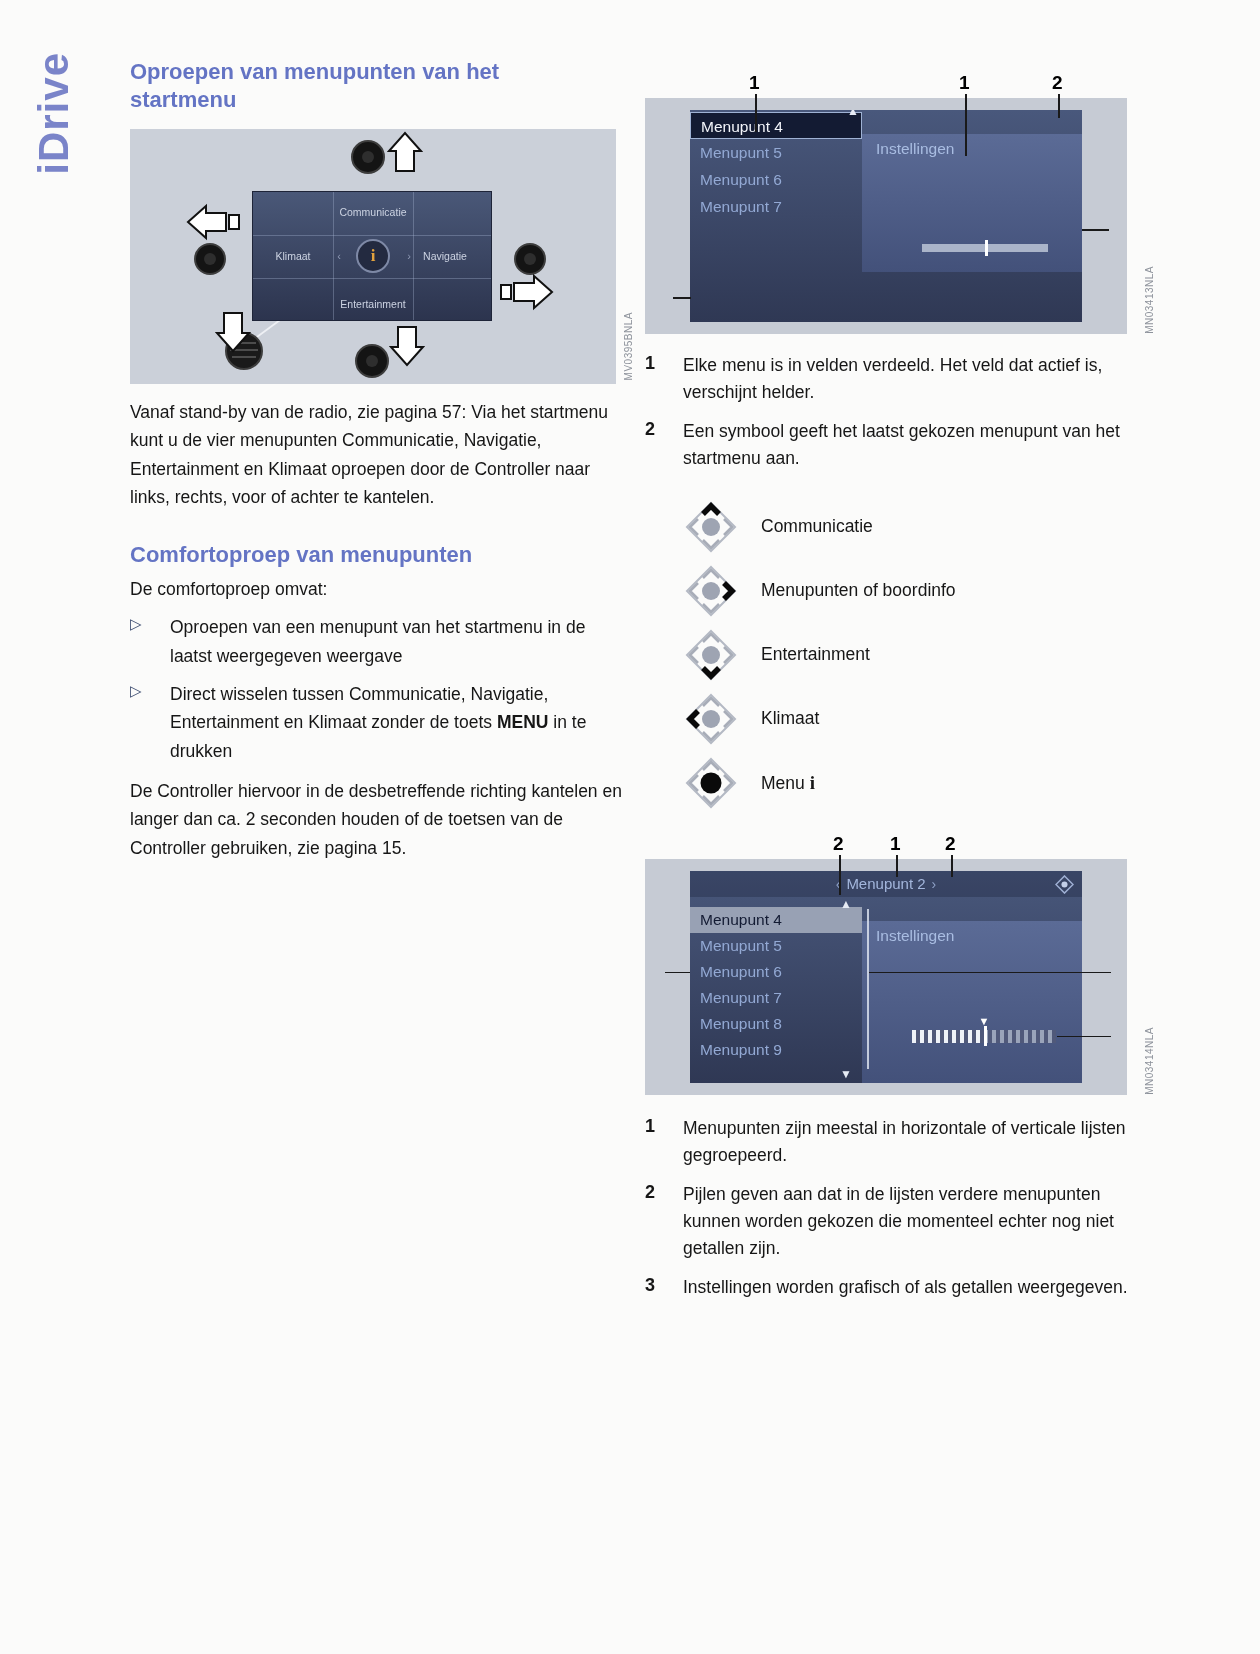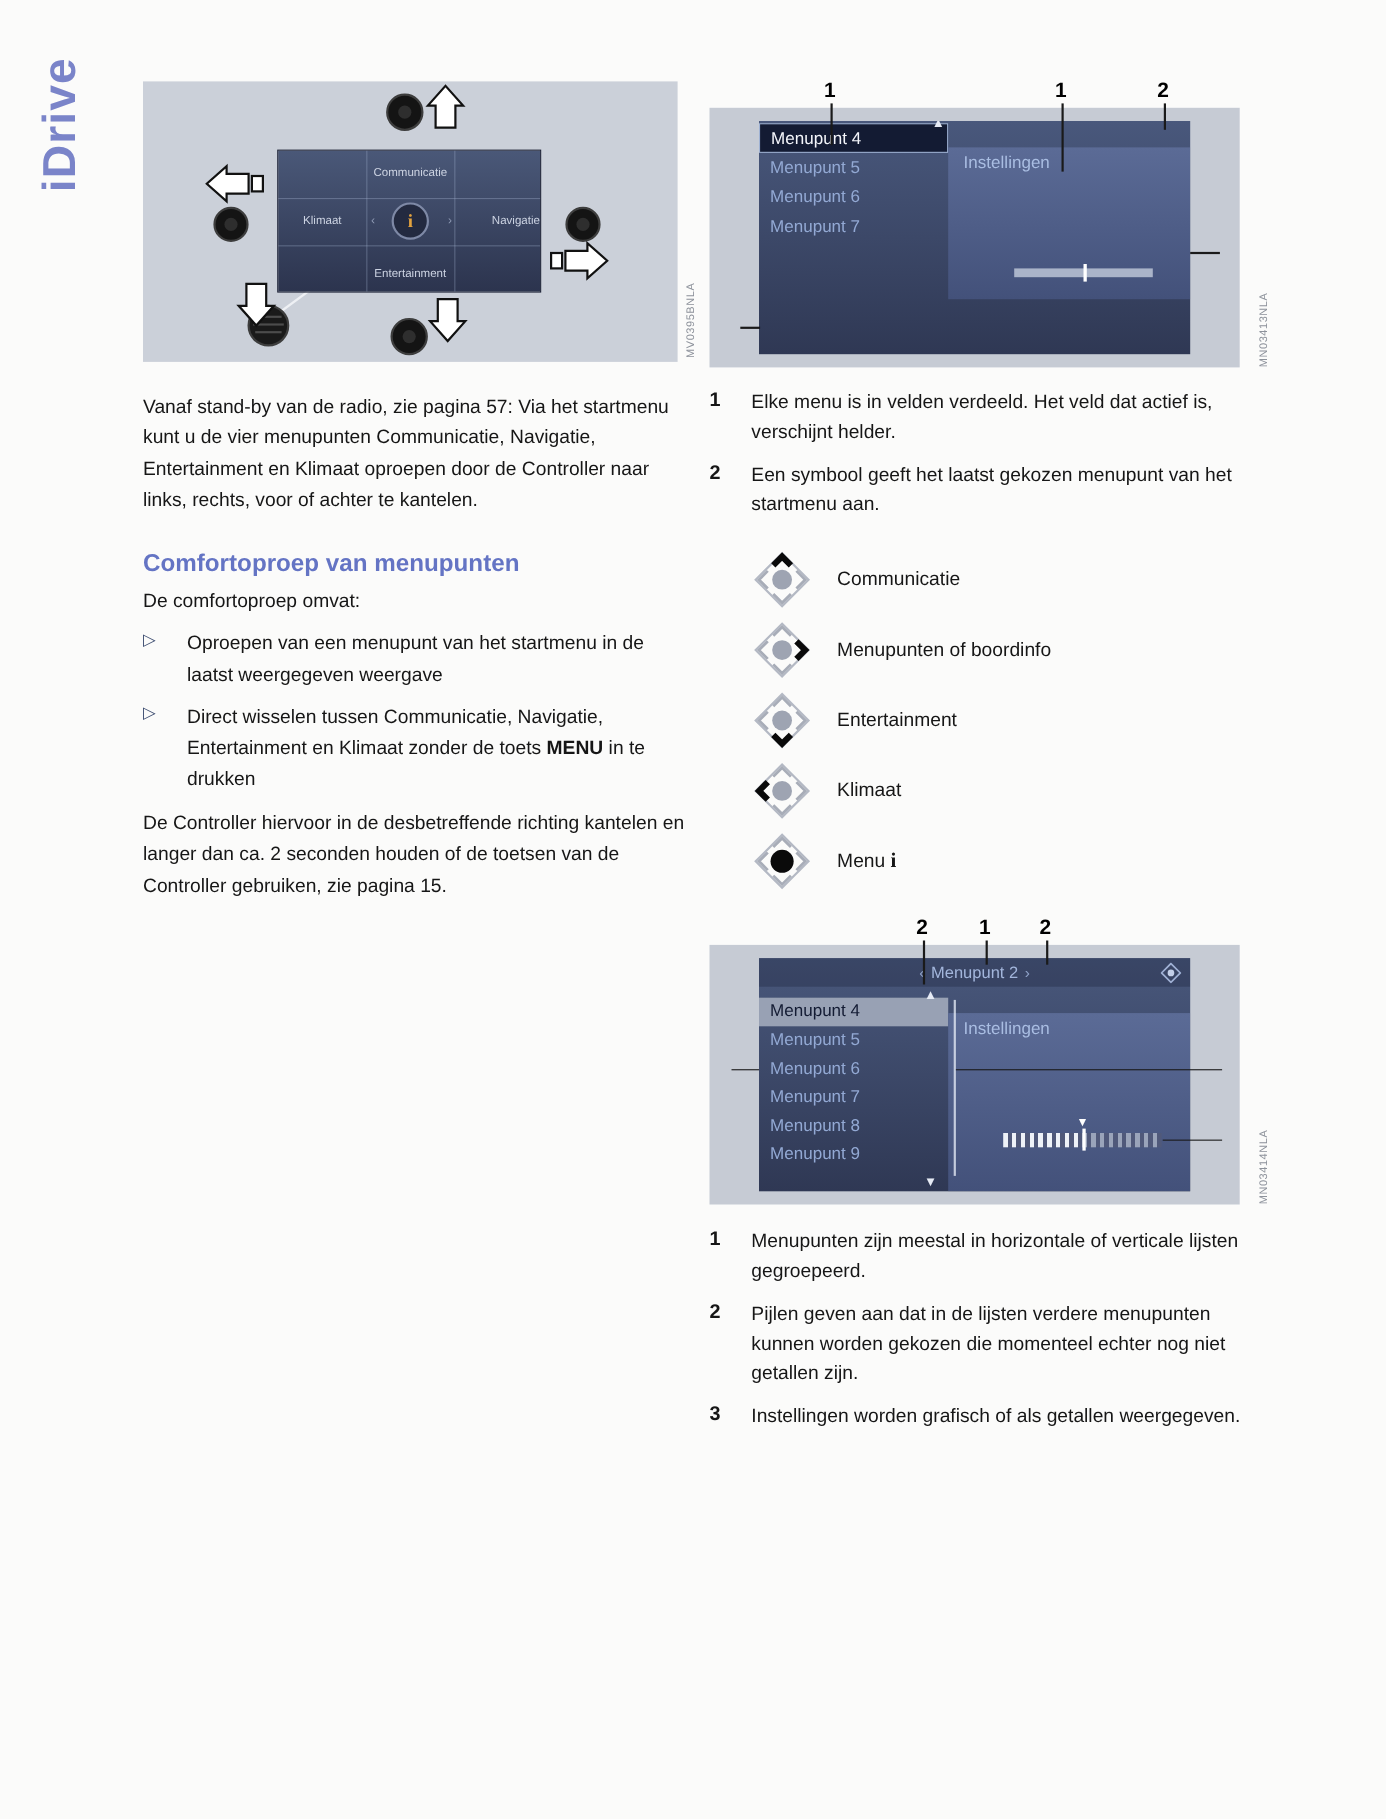--- a/index.html
+++ b/index.html
@@ -89,20 +89,21 @@
 </style>
 </head>
 <body>
 
 <div class="page">
 
   <div class="logo">iDrive</div>
 
   <div class="col" style="left:130px; top:58px; width:492px;">
 
+    <h2 class="h-light" style="width:430px;">Oproepen van menupunten van het startmenu</h2>
 
     <div class="fig1">
       <svg viewBox="0 0 486 255">
         <line x1="236" y1="128" x2="116" y2="216" stroke="#eef0f4" stroke-width="2"></line>
         <g>
           <circle cx="238" cy="28" r="16" fill="#141414" stroke="#3d3d3d" stroke-width="2"></circle>
           <circle cx="238" cy="28" r="6" fill="#2e2e2e"></circle>
         </g>
         <g>
           <circle cx="80" cy="130" r="15" fill="#141414" stroke="#3d3d3d" stroke-width="2"></circle>
@@ -140,32 +141,32 @@
           <polygon points="268,198 268,218 261,218 277,236 293,218 286,218 286,198" fill="#fff" stroke="#111" stroke-width="2"></polygon>
         </g>
       </svg>
       <div class="ctrl-screen">
         <div class="grid-v" style="left:80px;"></div>
         <div class="grid-v" style="left:160px;"></div>
         <div class="grid-h" style="top:43px;"></div>
         <div class="grid-h" style="top:86px;"></div>
         <span class="cs-label" style="left:120px; top:14px;">Communicatie</span>
         <span class="cs-label" style="left:40px;  top:58px;">Klimaat</span>
-        <span class="cs-label" style="left:216px; top:58px;">Navigatie</span>
+        <span class="cs-label" style="left:192px; top:58px;">Navigatie</span>
         <span class="cs-label" style="left:120px; top:106px;">Entertainment</span>
         <span class="cs-chev" style="left:86px;  top:64px;">‹</span>
         <span class="cs-chev" style="left:156px; top:64px;">›</span>
         <div class="cs-center">
           <span>i</span>
         </div>
       </div>
       <span class="vcode">MV0395BNLA</span>
     </div>
 
-    <p class="body" style="margin-top:26px;">Vanaf stand-by van de radio, zie pagina 57: Via het startmenu kunt u de vier menupunten Communicatie, Navigatie, Entertainment en Klimaat oproepen door de Controller naar links, rechts, voor of achter te kantelen.</p>
+    <p class="body" style="margin-top:14px;">Vanaf stand-by van de radio, zie pagina 57: Via het startmenu kunt u de vier menupunten Communicatie, Navigatie, Entertainment en Klimaat oproepen door de Controller naar links, rechts, voor of achter te kantelen.</p>
 
 
     <h2 class="h-light" style="margin-top:30px;">Comfortoproep van menupunten</h2>
 
     <p class="body" style="margin-top:6px;">De comfortoproep omvat:</p>
 
     <div class="bullet">
       <span class="tri">▷</span>
       <span class="bt body">Oproepen van een menupunt van het startmenu in de laatst weergegeven weergave</span>
     </div>

